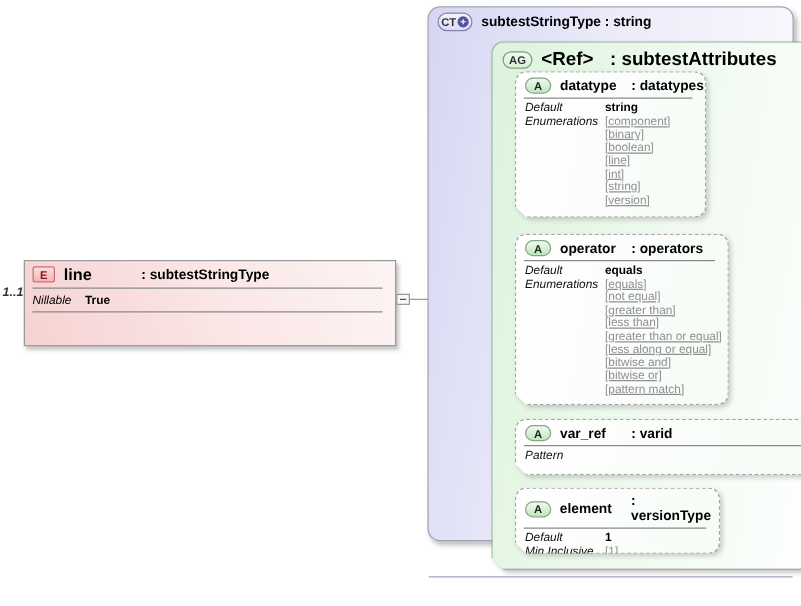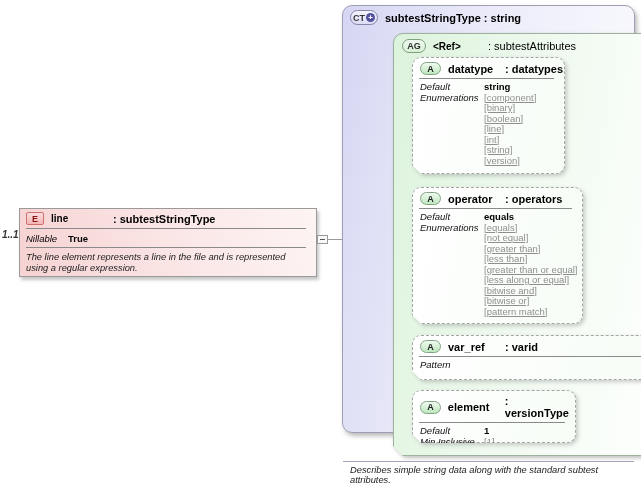--- a/index.html
+++ b/index.html
@@ -20,21 +20,21 @@
     position:absolute; left:19px; top:208px; width:298px; height:69px;
     box-sizing:border-box; border:1px solid #9a9a9a;
     background:linear-gradient(250deg, #fdf4f4 0%, #fbe7e7 45%, #f6d2d2 100%);
     box-shadow:2px 3px 3px rgba(130,130,130,0.45);
   }
   .element-box .hdr { padding:3px 0 1px 6px; }
   .badge-e {
     width:18px; height:13px; border:1px solid #cc7070; border-radius:2px;
     background:linear-gradient(#fbdede,#f3b6b6); color:#8a1616;
   }
-  .ename { font-size:10px; font-weight:bold; min-width:55px; }
+  .ename { font-size:13px; font-weight:bold; min-width:55px; }
   .etype { font-size:11px; font-weight:bold; }
   .prow { display:flex; padding:2px 0 1px 6px; font-size:9.5px; }
   .plabel { font-style:italic; width:42px; }
   .pval { font-weight:bold; }
   .edoc {
     padding:2px 6px 0 6px; font-size:9.3px; font-style:italic; color:#222;
     line-height:11px;
   }
   .cardinality {
     position:absolute; left:2px; top:229px; font-size:10px; font-style:italic;
@@ -84,22 +84,22 @@
     border:1px solid #9cb29c; border-radius:10px 10px 10px 0;
     background:linear-gradient(100deg, #dcf3dc 0%, #f0faf0 50%, #fefffe 100%);
     clip-path:polygon(0 0, 100% 0, 100% 100%, 10px 100%, 0 calc(100% - 10px));
     margin-left:32px;
   }
   .ag-box > .hdr { padding:5px 0 0 8px; }
   .badge-ag {
     width:24px; height:14px; border:1px solid #7f9f7f; border-radius:7px;
     background:linear-gradient(#f0faf0,#d6f0d6); color:#2e2e2e;
   }
-  .agname { font-size:10px; font-weight:bold; min-width:48px; }
-  .agtype { font-size:11px; font-weight:normal; }
+  .agname { font-size:15px; font-weight:bold; min-width:48px; }
+  .agtype { font-size:15px; font-weight:bold; }
 
   
   .attr-wrap { position:absolute; filter:drop-shadow(2px 2px 2px rgba(110,110,110,0.35)); }
   .attr-box {
     position:relative; width:100%; height:100%; box-sizing:border-box;
     border:1px dashed #a5a5a5; border-radius:9px 9px 9px 0;
     background:linear-gradient(100deg, #ffffff 0%, #f6fcf6 100%);
     clip-path:polygon(0 0, 100% 0, 100% 100%, 9px 100%, 0 calc(100% - 9px));
   }
   .attr-box .hdr { padding:4px 0 1px 7px; }
@@ -135,21 +135,20 @@
       <span class="badge badge-e">E</span>
       <span class="ename">line</span>
       <span class="etype">: subtestStringType</span>
     </div>
     <div class="sep"></div>
     <div class="prow">
       <span class="plabel">Nillable</span>
       <span class="pval">True</span>
     </div>
     <div class="sep"></div>
-    <div class="edoc">The line element represents a line in the file and is represented using a regular expression.</div>
   </div>
 
   <div class="toggle-box">
       <div class="dash"></div>
     </div>
   <div class="conn-line"></div>
   <div class="conn-stub"></div>
 
   <div class="ct-box">
     <div class="hdr">
@@ -264,16 +263,15 @@
                 </div>
               </div>
             </div>
           </div>
         </div>
 
       </div>
     </div>
 
     <div class="ct-sep"></div>
-    <div class="ct-doc">Describes simple string data along with the standard subtest attributes.</div>
   </div>
 
 </div>
 
 </body></html>

